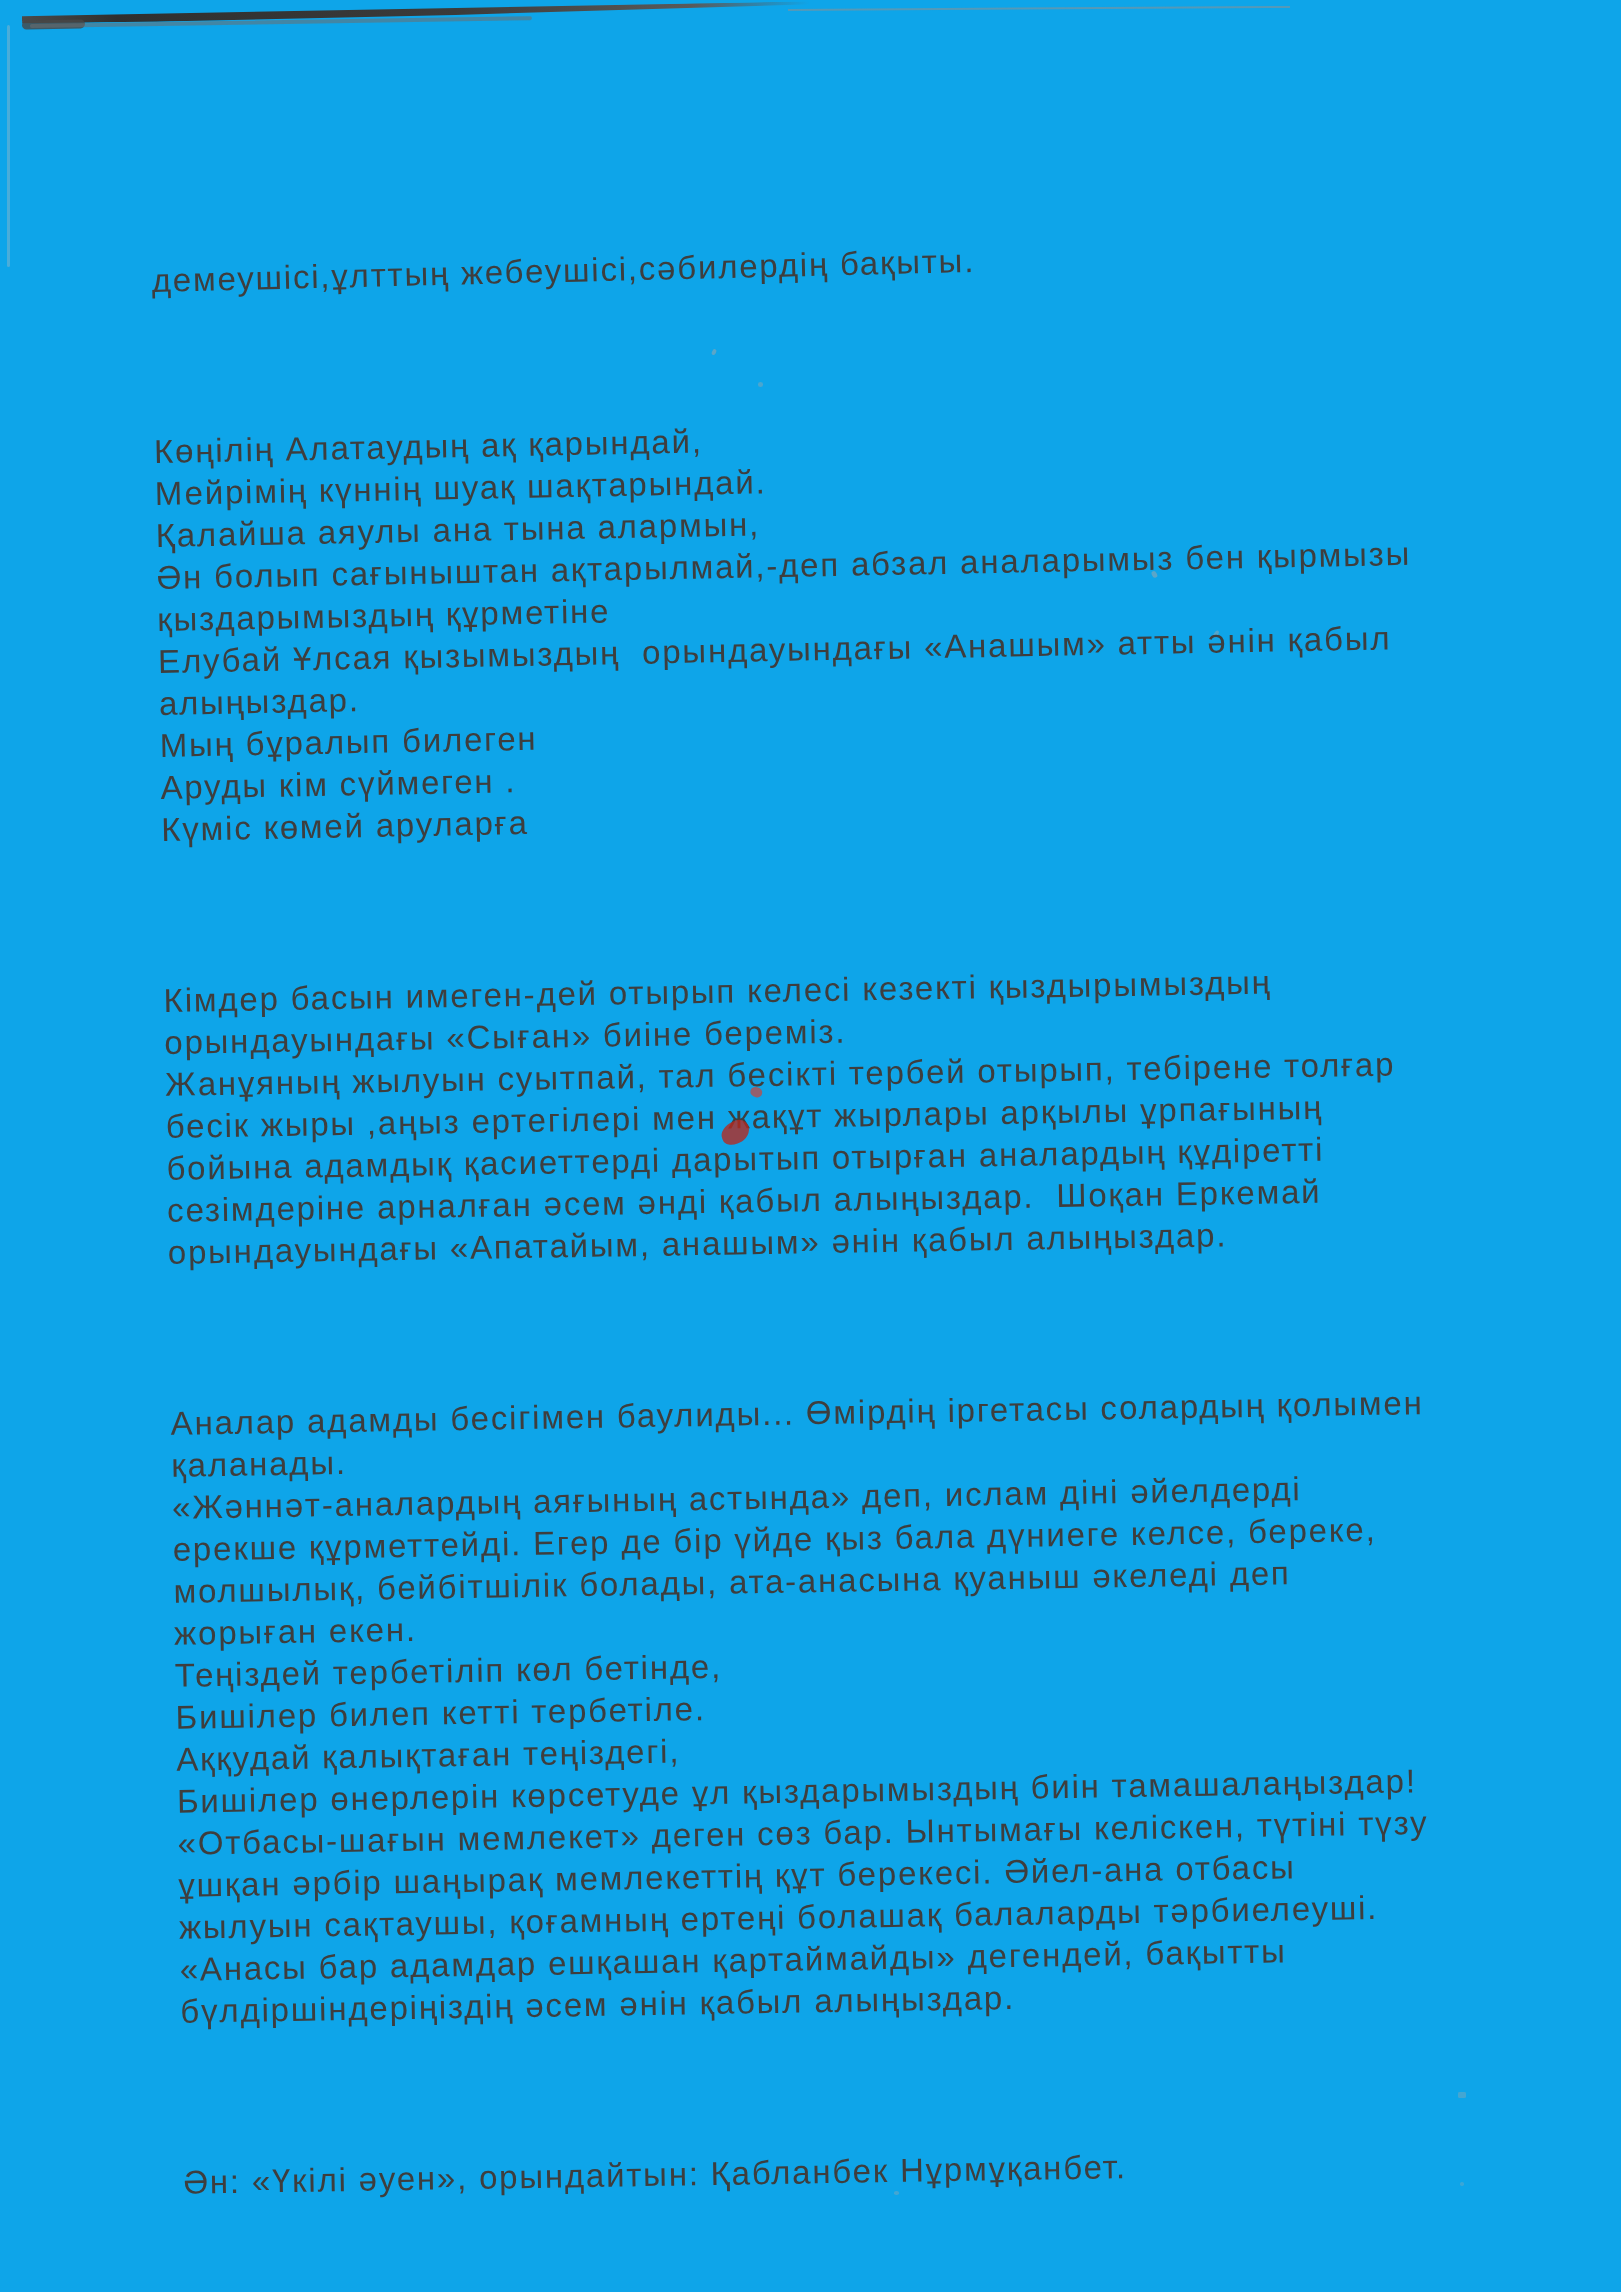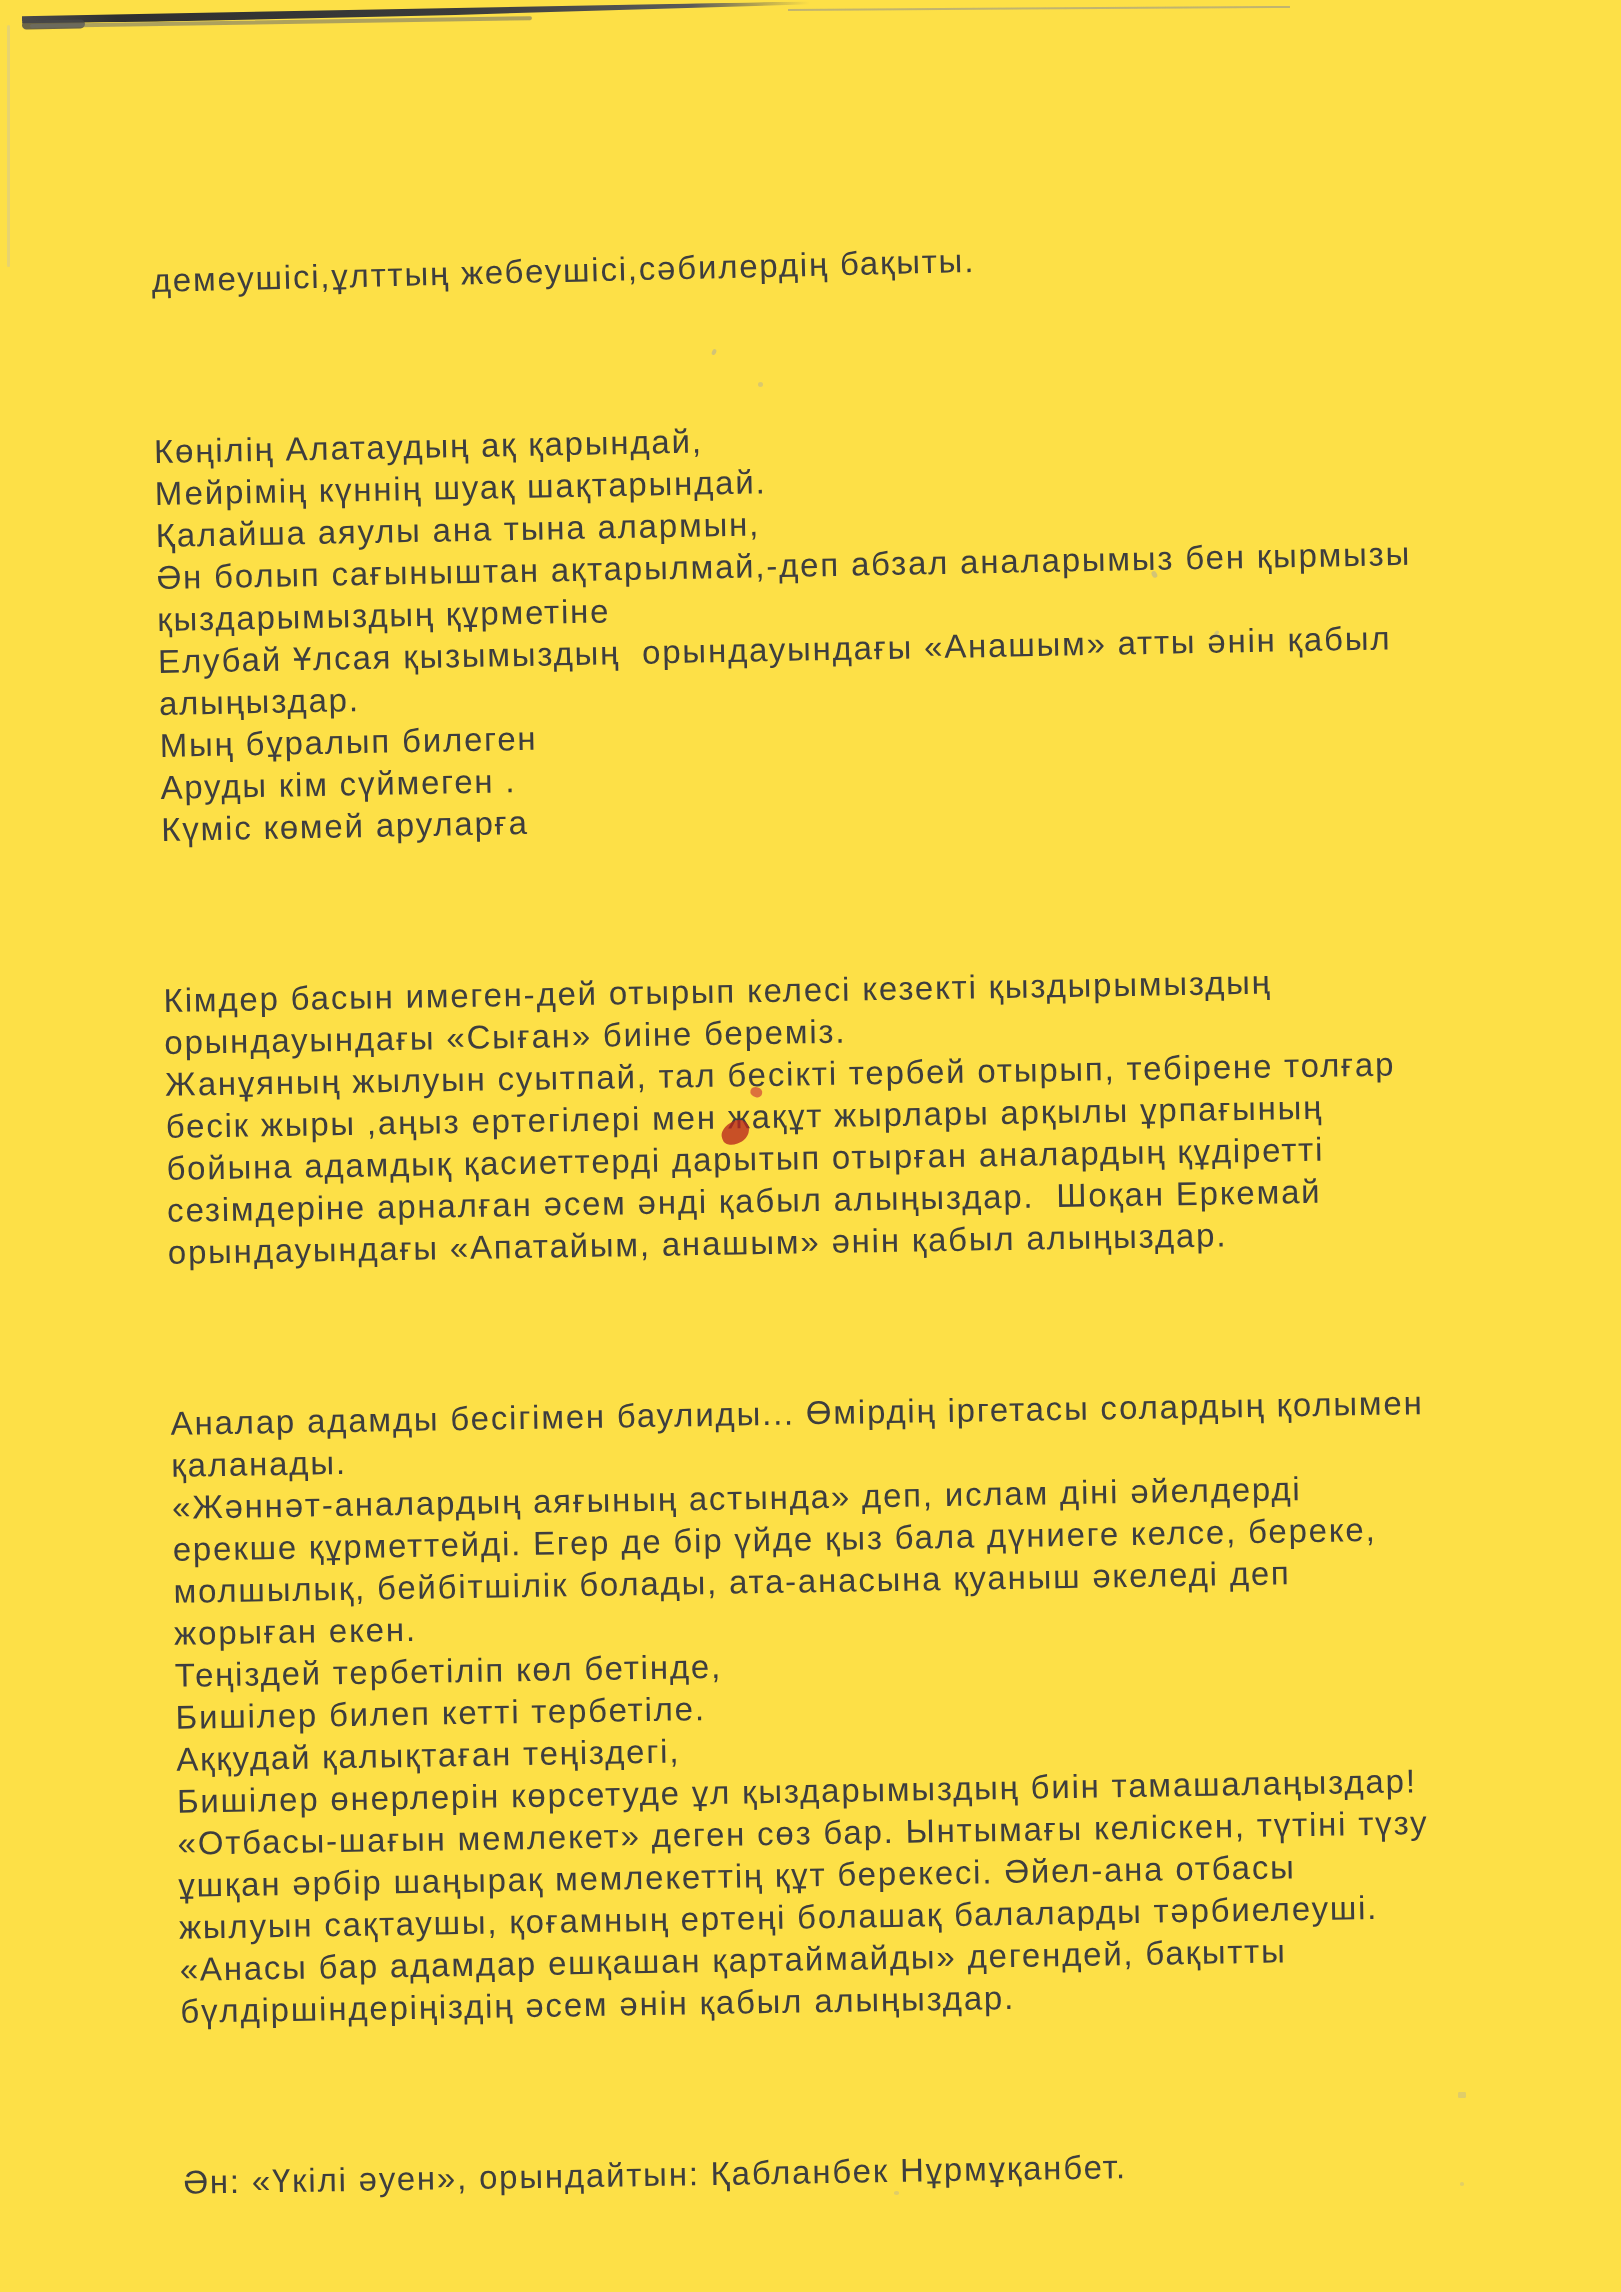--- a/index.html
+++ b/index.html
@@ -1,19 +1,19 @@
 <!DOCTYPE html>
 <html style="font-size:14.3px"><head>
 <meta charset="utf-8">
 <style>
   html,body{margin:0;padding:0;background:#ffffff;}
   .page{
     position:relative;
     width:1622px;height:2293px;
-    background:#fde047;
+    background:#0ea5e9;
     overflow:hidden;
     font-family:"Liberation Sans", sans-serif;
   }
   
   .text-area{
     position:absolute;
     left:150px;top:176px;
     width:1361px;
     color:#3e3e3e;
     font-size:33px;

